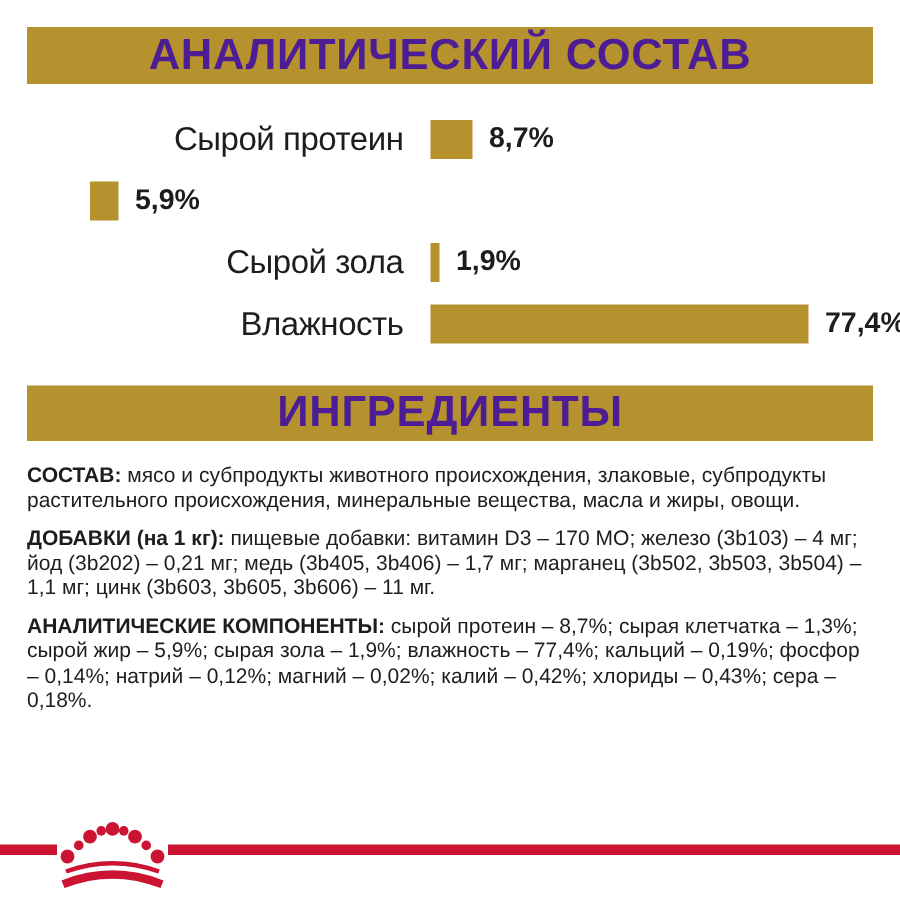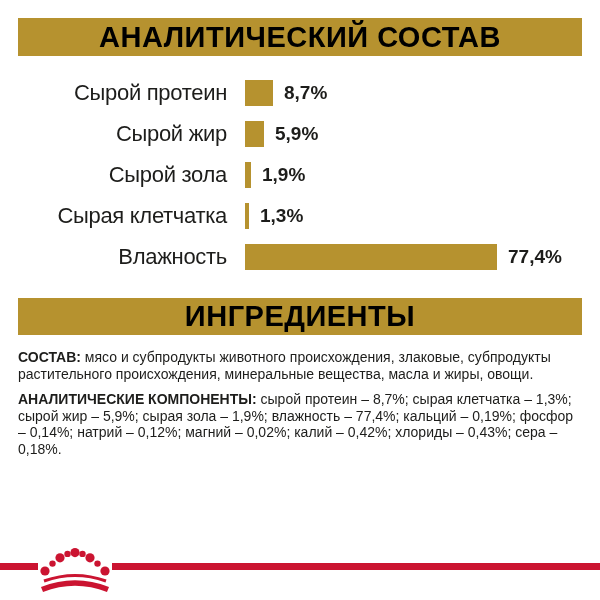--- a/index.html
+++ b/index.html
@@ -4,31 +4,31 @@
 <style>
   html,body{margin:0;padding:0;}
   body{
     width:600px;height:600px;position:relative;overflow:hidden;
     background:#ffffff;
     font-family:"Liberation Sans","DejaVu Sans",sans-serif;
     color:#1d1d1b;
   }
   .title-bar{
     width:564px;margin:0 auto;
-    background:#b6922f;color:#000000;
+    background:#b6922f;color:#4c1d95;
     text-align:center;font-weight:bold;
     font-size:29px;line-height:38px;height:38px;
     letter-spacing:0.5px;
     font-stretch:condensed;
   }
   .title-bar.first{margin-top:18px;}
   .title-bar.second{margin-top:28px;height:37px;line-height:37px;}
   
   .chart{margin-top:24px;}
-  .chart-row{display:flex;align-items:center;height:26px;margin-bottom:15px;}
+  .chart-row{display:flex;align-items:center;height:26px;margin-bottom:15px;padding-left:42px;}
   .chart-row .lbl{
     width:227px;text-align:right;flex:0 0 227px;
     font-size:22px;letter-spacing:-0.3px;white-space:nowrap;
   }
   .chart-row .bar{
     height:26px;background:#b6922f;margin-left:18px;flex:0 0 auto;
   }
   .chart-row .val{
     margin-left:11px;font-weight:bold;font-size:19px;white-space:nowrap;
   }
@@ -49,45 +49,40 @@
 
 <div class="title-bar first">АНАЛИТИЧЕСКИЙ СОСТАВ</div>
 
 <div class="chart">
     <div class="chart-row">
       <span class="lbl">Сырой протеин</span>
       <span class="bar" style="width: 28px; background: rgb(182, 146, 47);"></span>
       <span class="val">8,7%</span>
     </div>
     <div class="chart-row">
-      <span class="lbl">Сырой жир</span>
       <span class="bar" style="width: 19px; background: rgb(182, 146, 47);"></span>
       <span class="val">5,9%</span>
     </div>
     <div class="chart-row">
       <span class="lbl">Сырой зола</span>
       <span class="bar" style="width: 6px; background: rgb(182, 146, 47);"></span>
       <span class="val">1,9%</span>
-    </div>
-    <div class="chart-row">
-      <span class="lbl">Сырая клетчатка</span>
-      <span class="bar" style="width: 4px; background: rgb(182, 146, 47);"></span>
-      <span class="val">1,3%</span>
     </div>
     <div class="chart-row">
       <span class="lbl">Влажность</span>
       <span class="bar" style="width: 252px; background: rgb(182, 146, 47);"></span>
       <span class="val">77,4%</span>
     </div>
   </div>
 
 <div class="title-bar second">ИНГРЕДИЕНТЫ</div>
 
 <div class="paras">
     <p><span class="lead">СОСТАВ: </span>мясо и субпродукты животного происхождения, злаковые, субпродукты растительного происхождения, минеральные вещества, масла и жиры, овощи.</p>
+    <p><span class="lead">ДОБАВКИ (на 1 кг): </span>пищевые добавки: витамин D3 – 170 МО; железо (3b103) – 4 мг; йод (3b202) – 0,21 мг; медь (3b405, 3b406) – 1,7 мг; марганец (3b502, 3b503, 3b504) – 1,1 мг; цинк (3b603, 3b605, 3b606) – 11 мг.</p>
     <p><span class="lead">АНАЛИТИЧЕСКИЕ КОМПОНЕНТЫ: </span>сырой протеин – 8,7%; сырая клетчатка – 1,3%; сырой жир – 5,9%; сырая зола – 1,9%; влажность – 77,4%; кальций – 0,19%; фосфор – 0,14%; натрий – 0,12%; магний – 0,02%; калий – 0,42%; хлориды – 0,43%; сера – 0,18%.</p>
   </div>
 
 <div class="footer-line seg-left"></div>
 <div class="footer-line seg-right"></div>
 
 <svg class="crown" viewBox="0 0 76 50" aria-hidden="true">
   <g fill="#cb1431">
     <circle cx="8" cy="27" r="4.6"></circle>
     <circle cx="15.5" cy="19.6" r="3.2"></circle>

